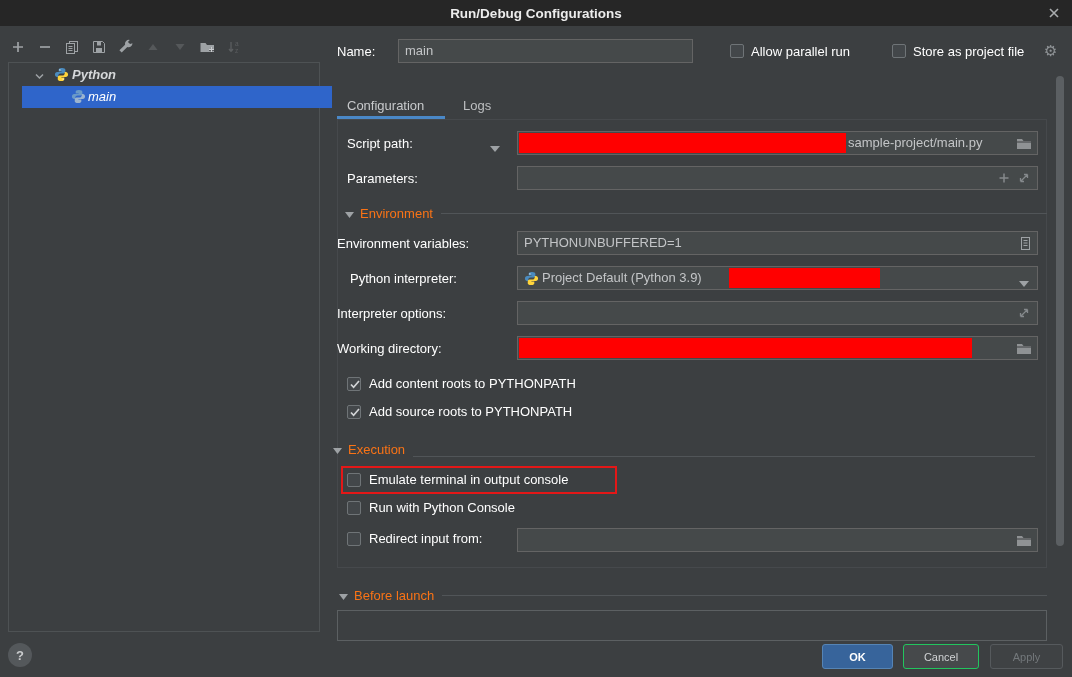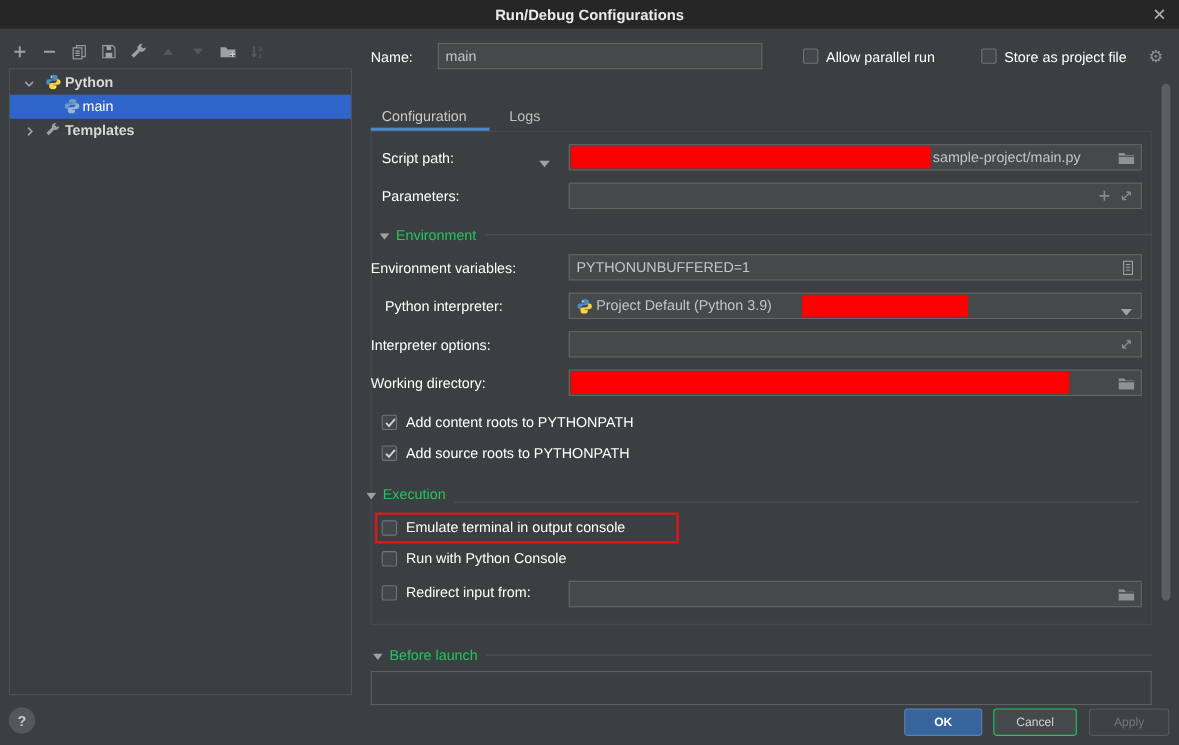--- a/index.html
+++ b/index.html
@@ -15,38 +15,38 @@
   }
   .title { font-weight:bold; color:#ececec; font-size:13.5px; }
   .close-btn { position:absolute; right:6px; top:0; width:24px; height:26px;
     display:flex; align-items:center; justify-content:center; cursor:pointer; }
 
   .tbar { position:absolute; left:10px; top:39px; display:flex; gap:11px; align-items:center; }
   .tbar .ic { width:16px; height:16px; display:flex; align-items:center; justify-content:center; }
 
   .tree-panel { position:absolute; left:8px; top:62px; width:312px; height:570px;
     border:1px solid #4e5254; background:#3c3f41; }
-  .tree-row { position:absolute; left:0; width:310px; height:22px; }
+  .tree-row { position:absolute; left:13px; width:310px; height:22px;font-style:italic; }
   .tree-row .tlabel { position:absolute; top:3px; font-weight:bold; color:#d6d8da; }
   .tree-row.selected { background:#2f65ca; }
   .tree-row.selected .tlabel { font-weight:normal; color:#ffffff; }
 
   .lbl { position:absolute; color:#ffffff; white-space:nowrap; }
   .field { position:absolute; height:24px; background:#45494a; border:1px solid #646464;
     color:#c3c5c7; padding:3px 6px; white-space:nowrap; overflow:hidden; }
   .field.empty { background:#45494a; }
   .redact { position:absolute; background:#ff0000; }
 
   .cbx { position:absolute; width:14px; height:14px; background:#43474a;
     border:1px solid #6f7477; border-radius:2px; }
   .cbx svg { position:absolute; left:1px; top:1px; }
 
   .section-line { flex:1; border-top:1px solid #515558; margin-left:8px; }
   .section-hdr { position:absolute; display:flex; align-items:center; }
-  .section-hdr .stitle { margin-left:6px; color:#22c55e; }
+  .section-hdr .stitle { margin-left:6px; color:#f97316; }
 
   .tab-underline { position:absolute; background:#4a88c7; height:3px; }
   .viewport-border { position:absolute; left:337px; top:119px; width:710px; height:449px;
     border:1px solid #46494c; pointer-events:none; }
 
   .btn { position:absolute; height:25px; border-radius:3px; display:flex;
     align-items:center; justify-content:center; font-size:11px; cursor:pointer; }
   .btn-ok { background:#37649b; border:1px solid #5584b5; color:#ffffff; font-weight:bold; }
   .btn-cancel { background:#46494b; border:1px solid #22c55e; color:#d0d2d4; }
   .btn-apply { background:#3f4244; border:1px solid #565a5d; color:#73787b; }
@@ -143,29 +143,20 @@
           </svg></span>
       <span class="tlabel" style="left:50px;">Python</span>
     </div>
     <div class="tree-row selected" style="top:23px;">
       <span style="position:absolute;left:49px;top:3px;"><svg width="15" height="15" viewBox="0 0 16 16">
             <path fill="#6a9ac8" d="M7.9 1c-1.8 0-2.9.8-2.9 2v1.7h3.1v.6H3.4C2 5.3 1 6.4 1 8s1 2.7 2.4 2.7h1.2V9.1c0-1.2 1.1-2.2 2.4-2.2h3.1c1.1 0 2-.9 2-2V3c0-1.2-1.4-2-3.2-2z"></path>
             <path fill="#9bb4cf" d="M8.1 15c1.8 0 2.9-.8 2.9-2v-1.7H7.9v-.6h4.7c1.4 0 2.4-1.1 2.4-2.7s-1-2.7-2.4-2.7h-1.2v1.6c0 1.2-1.1 2.2-2.4 2.2H6c-1.1 0-2 .9-2 2V13c0 1.2 1.4 2 3.1 2z"></path>
           </svg></span>
       <span class="tlabel" style="left:66px;">main</span>
     </div>
-    <div class="tree-row" style="top:45px;">
-      <span style="position:absolute;left:13px;top:5px;"><svg width="11" height="11">
-            <path d="M3.5 2L7 5.5 3.5 9" stroke="#9ea2a5" stroke-width="1.5" fill="none"></path>
-          </svg></span>
-      <span style="position:absolute;left:32px;top:3px;"><svg width="14" height="14" viewBox="0 0 16 16">
-            <path fill="#9ea2a5" d="M14.5 4.2a3.9 3.9 0 0 1-5.2 3.7l-5.6 5.7-2.3-2.3 5.7-5.6A3.9 3.9 0 0 1 11.8 1l-1.9 1.9 2.2 2.2 2.4-.9z"></path>
-          </svg></span>
-      <span class="tlabel" style="left:50px;">Templates</span>
-    </div>
   </div>
 
   <span class="lbl" style="left:337px;top:44px;">Name:</span>
   <div class="field" style="left:398px;top:39px;width:295px;">main</div>
 
   <span class="cbx" style="left:730px;top:44px;"></span>
   <span class="lbl" style="left:751px;top:44px;">Allow parallel run</span>
   <span class="cbx" style="left:892px;top:44px;"></span>
   <span class="lbl" style="left:913px;top:44px;">Store as project file</span>
   <span class="gear" style="position:absolute;left:1044px;top:44px;">⚙</span>

